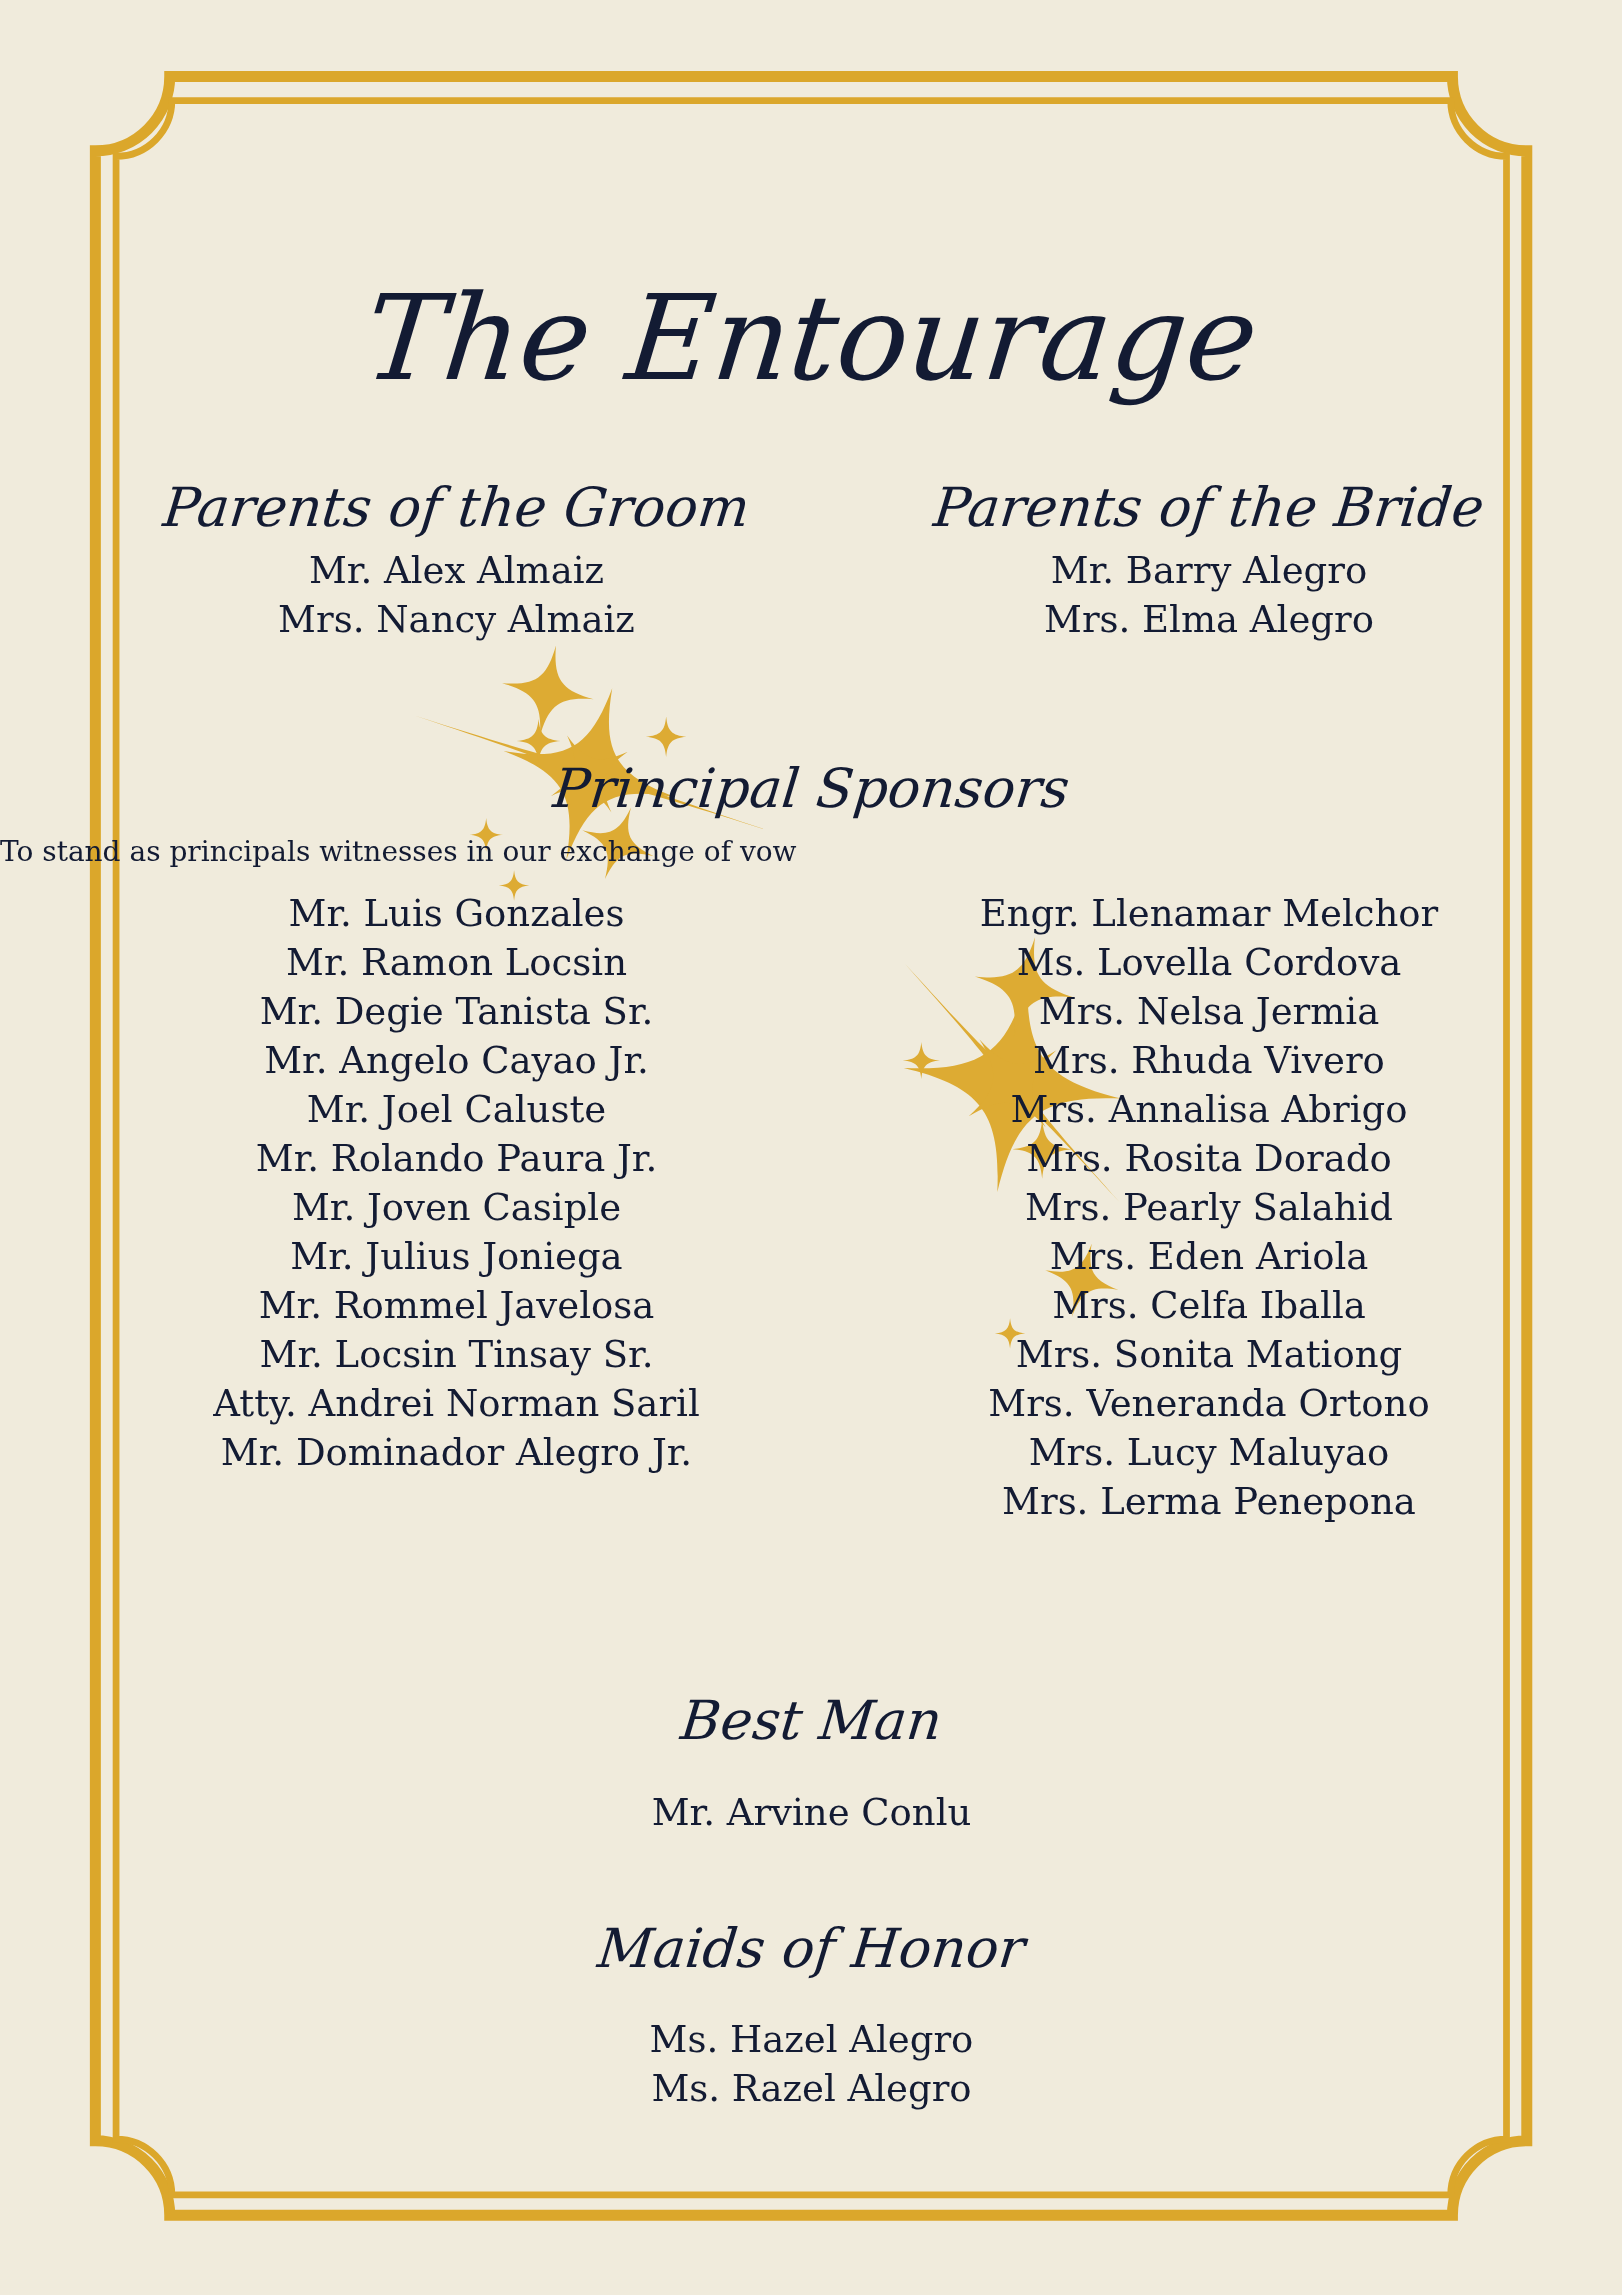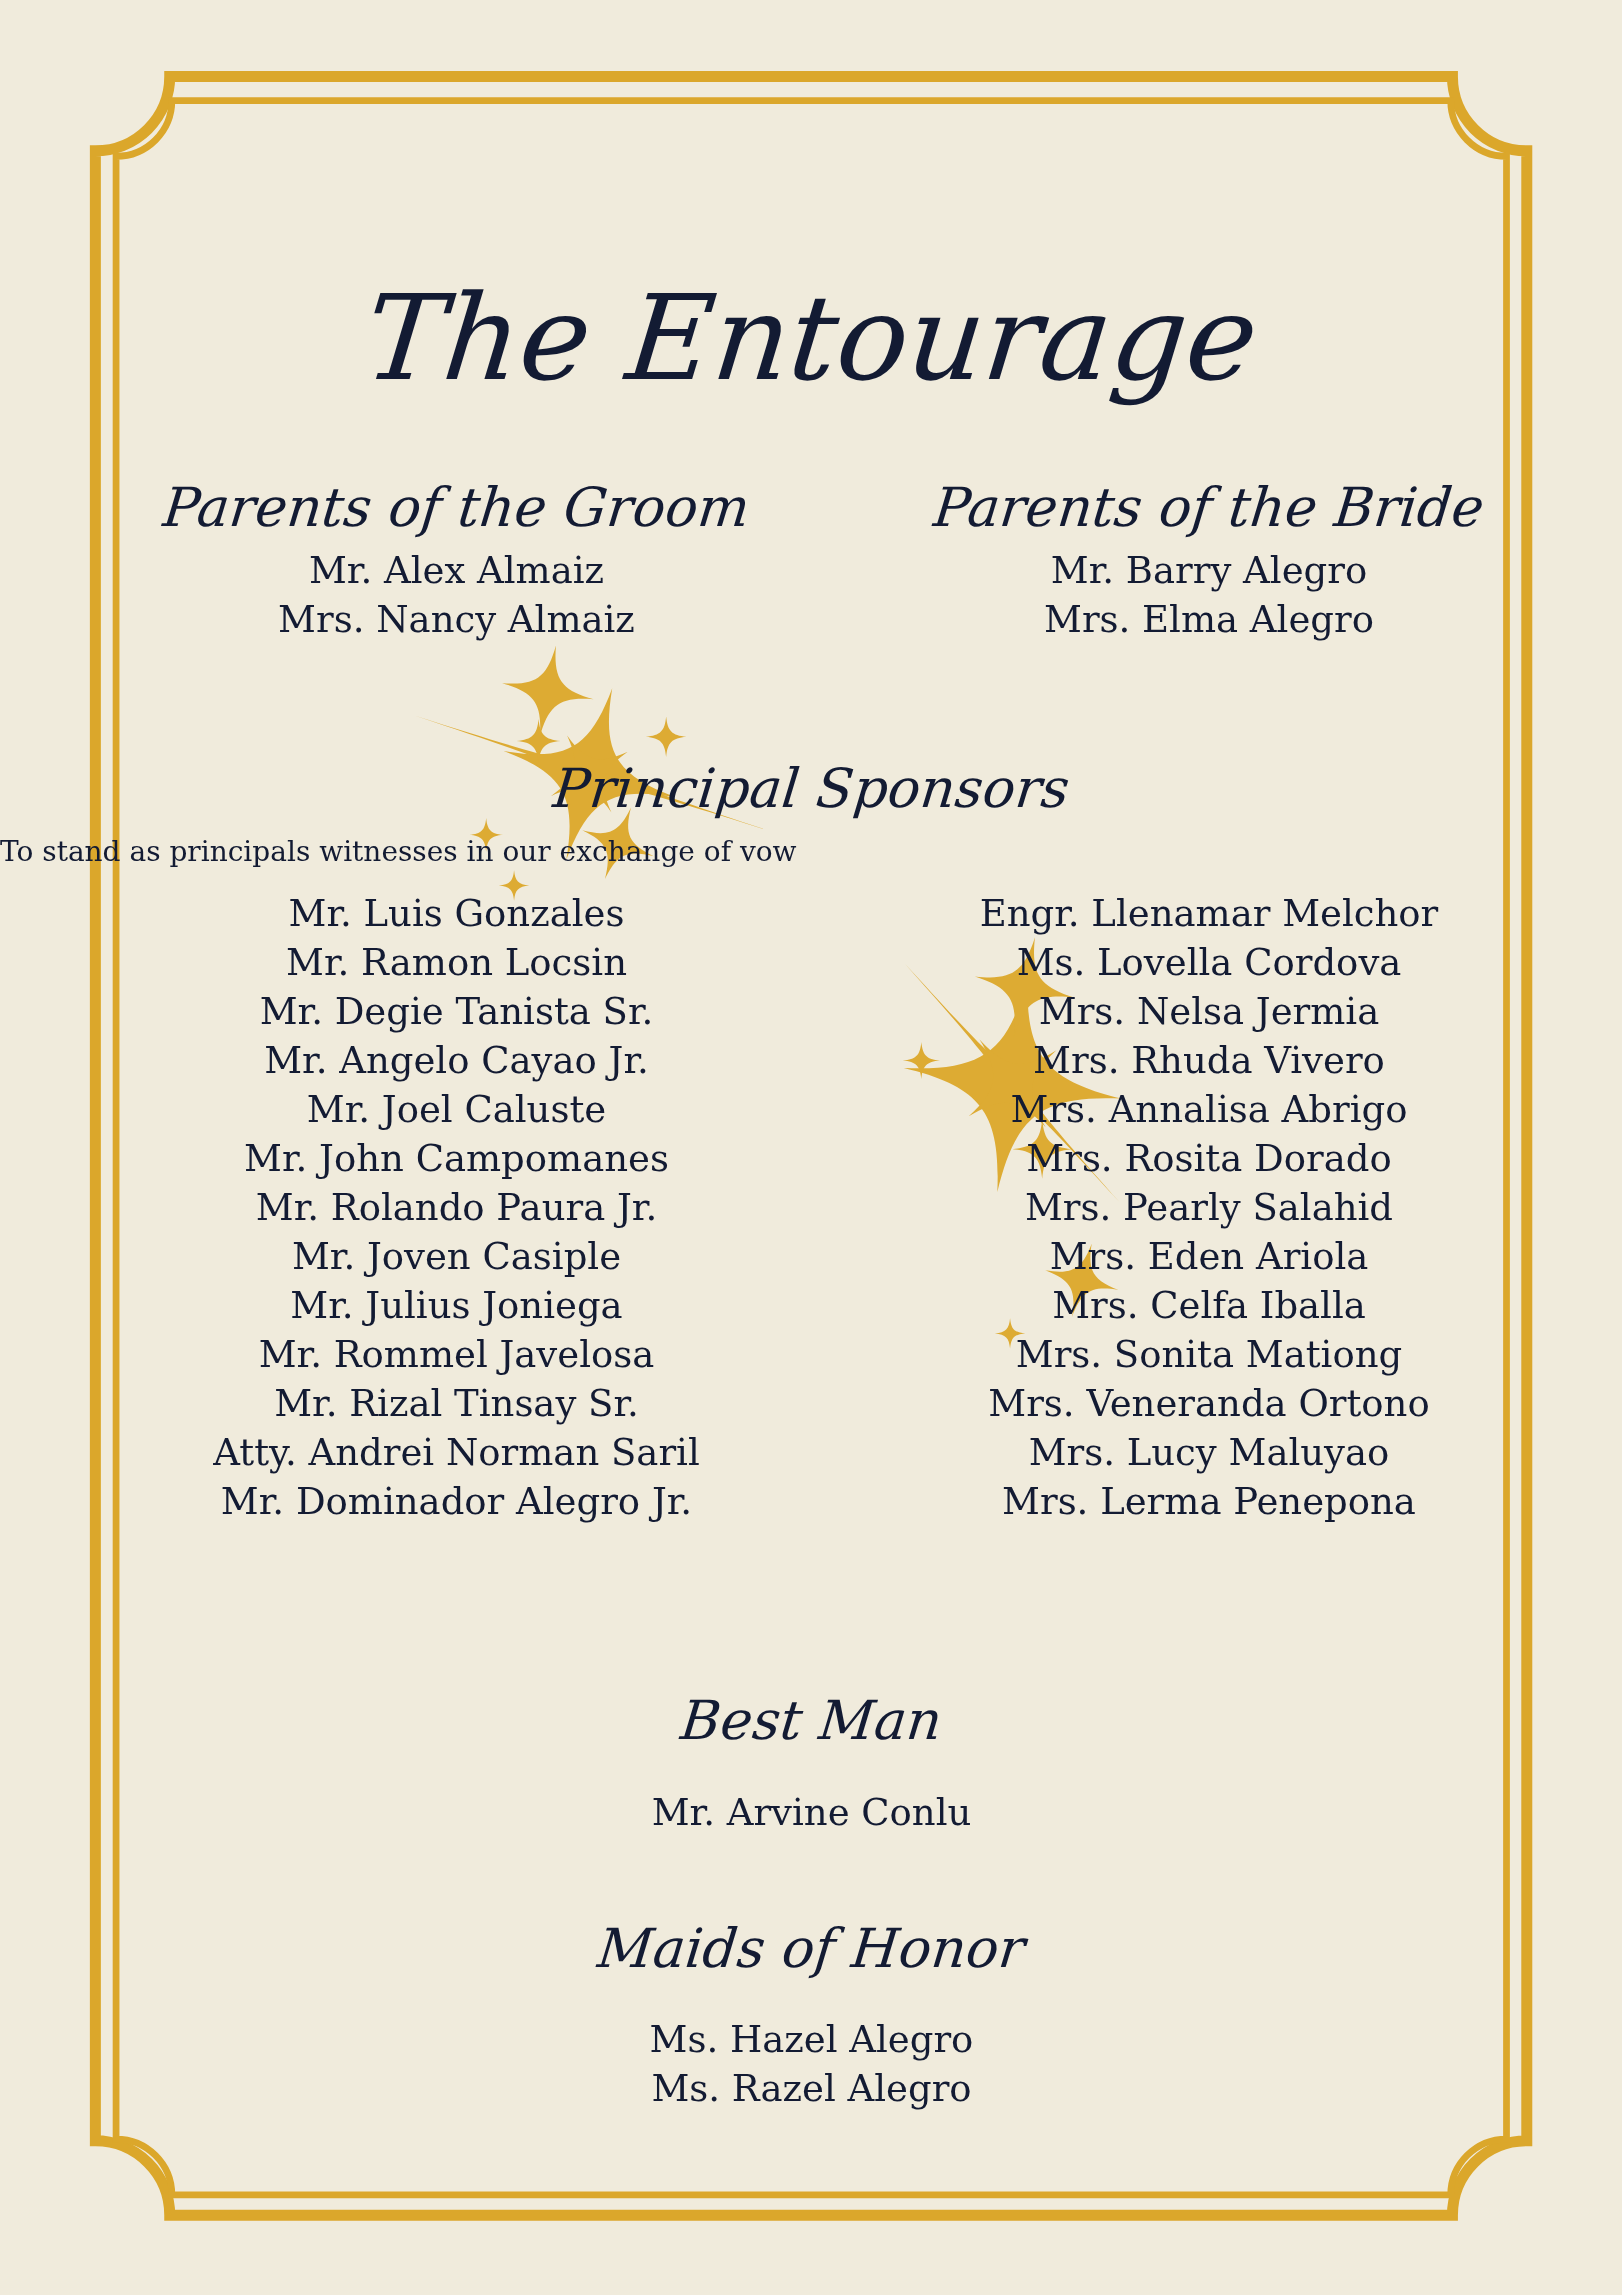--- a/index.html
+++ b/index.html
@@ -109,26 +109,25 @@
 <h2 class="centered script section-heading sponsors-heading">Principal Sponsors</h2>
 <div class="sub-note">To stand as principals witnesses in our exchange of vow</div>
 
 <div class="col-left sponsor-col name-list">
 
 <div class="name">Mr. Luis Gonzales</div>
     <div class="name">Mr. Ramon Locsin</div>
     <div class="name">Mr. Degie Tanista Sr.</div>
     <div class="name">Mr. Angelo Cayao Jr.</div>
     <div class="name">Mr. Joel Caluste</div>
-    <div class="name">Mr. John Campomanes</div>
     <div class="name">Mr. Rolando Paura Jr.</div>
     <div class="name">Mr. Joven Casiple</div>
     <div class="name">Mr. Julius Joniega</div>
     <div class="name">Mr. Rommel Javelosa</div>
-    <div class="name">Mr. Rizal Tinsay Sr.</div>
+    <div class="name">Mr. Locsin Tinsay Sr.</div>
     <div class="name">Atty. Andrei Norman Saril</div>
     <div class="name">Mr. Dominador Alegro Jr.</div>
   </div>
 <div class="col-right sponsor-col name-list">
 
 <div class="name">Engr. Llenamar Melchor</div>
     <div class="name">Ms. Lovella Cordova</div>
     <div class="name">Mrs. Nelsa Jermia</div>
     <div class="name">Mrs. Rhuda Vivero</div>
     <div class="name">Mrs. Annalisa Abrigo</div>

